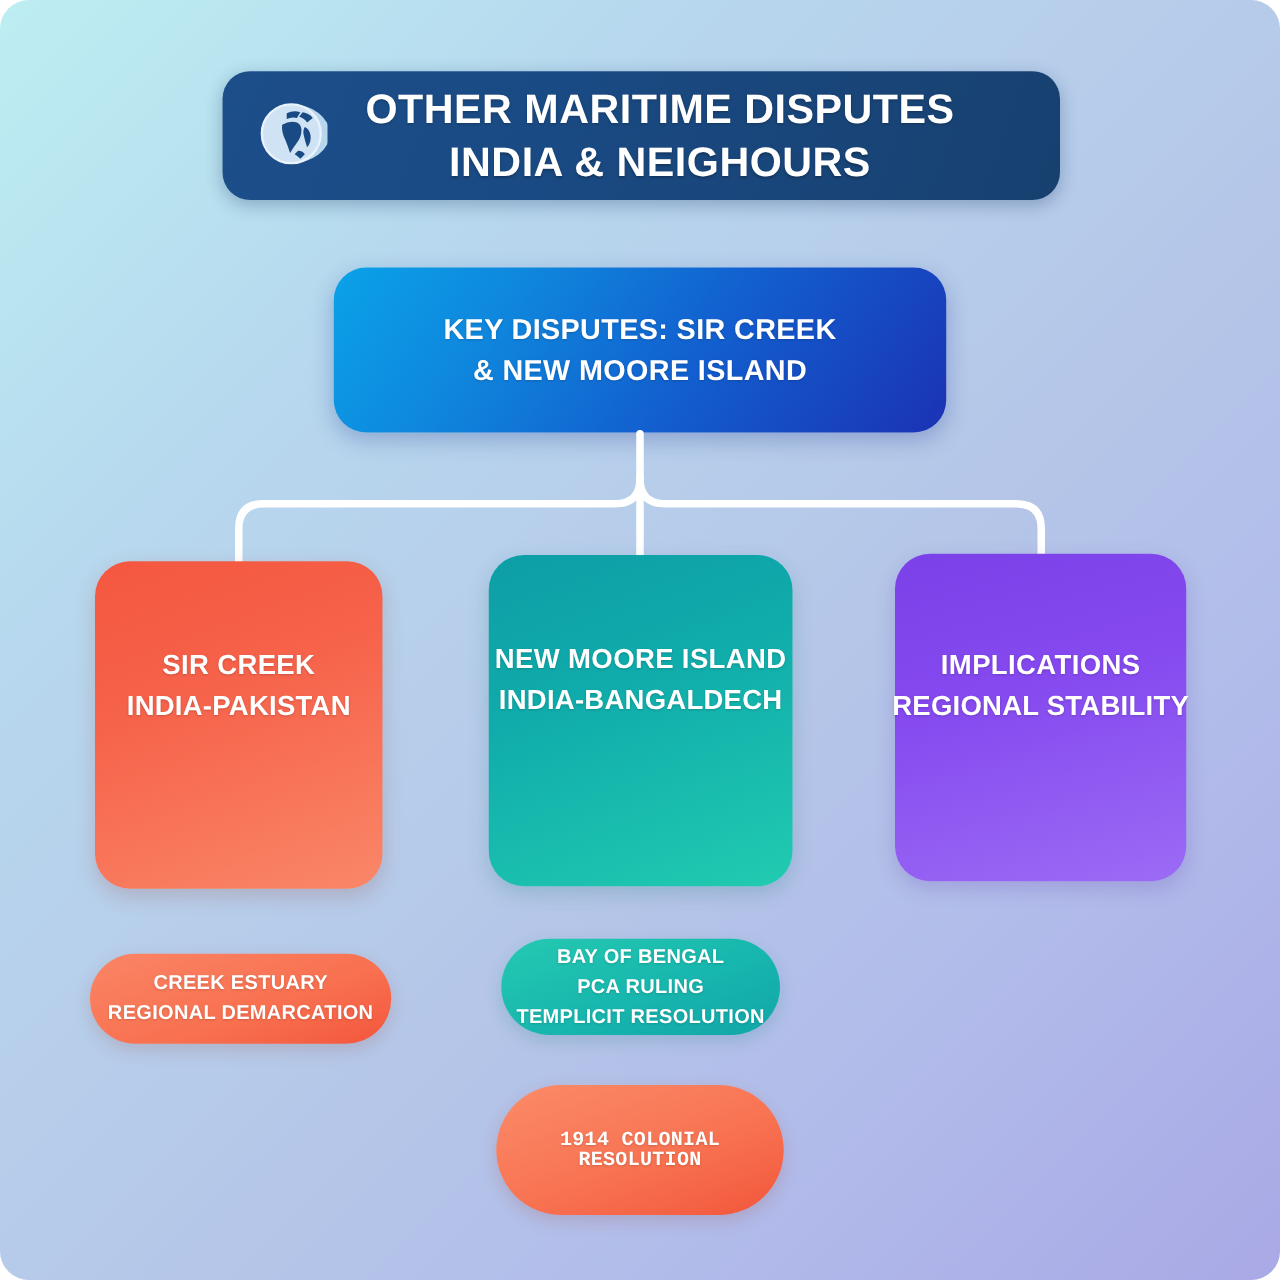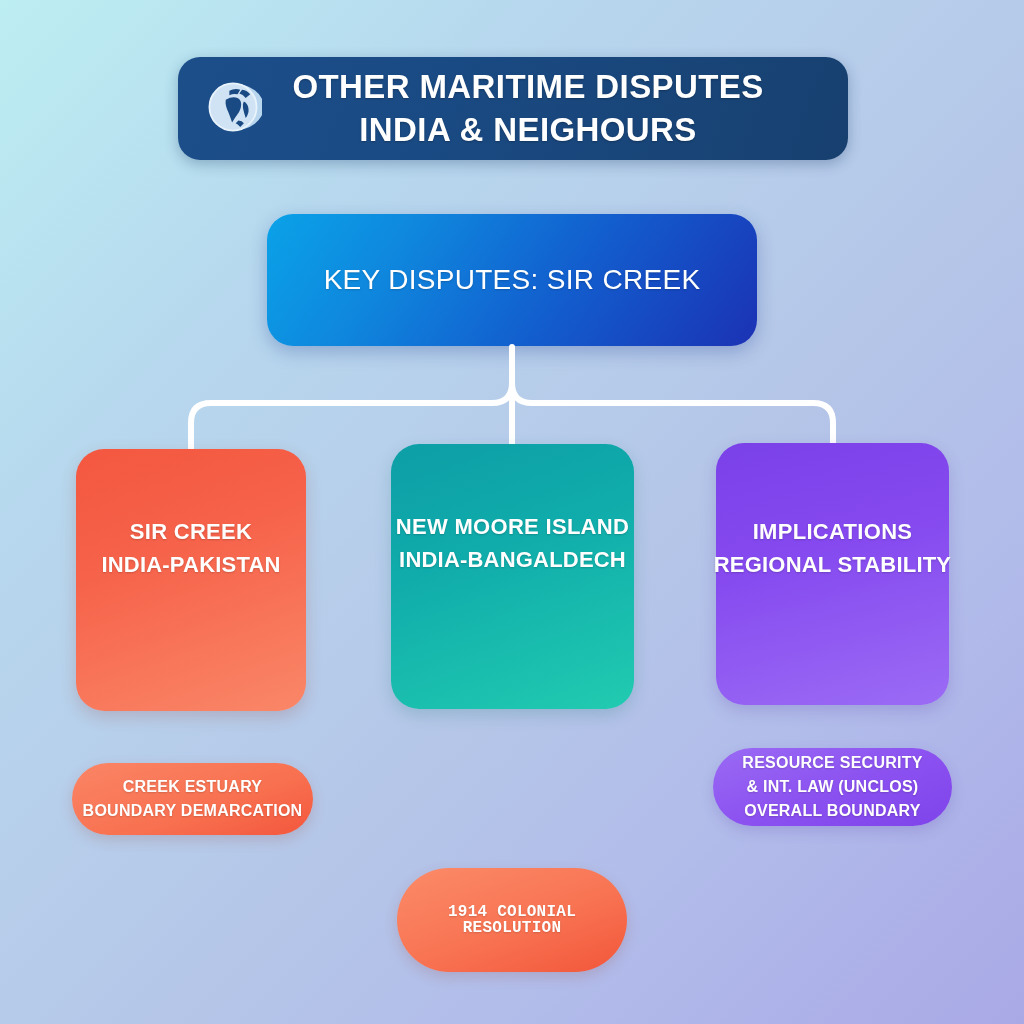--- a/index.html
+++ b/index.html
@@ -21,20 +21,21 @@
       linear-gradient(135deg,
         #bdeef2 0%,
         #b9e4f0 12%,
         #b7d8ee 26%,
         #b7cfeb 42%,
         #b5c6e8 58%,
         #b2bdea 74%,
         #adb2e8 88%,
         #a9a9e6 100%);
     overflow: hidden;
+    border-radius: 23px;
   }
 
   
   .header-box {
     position: absolute;
     left: 178px;
     top: 57px;
     width: 670px;
     height: 103px;
     border-radius: 22px;
@@ -84,22 +85,22 @@
                   #1b32b4 100%);
     box-shadow: 0 6px 18px rgba(25,55,140,0.28);
     display: flex;
     align-items: center;
     justify-content: center;
     box-sizing: border-box;
     padding: 0 26px;
   }
   .subtitle-text {
     color: #ffffff;
-    font-weight: normal;
-    font-size: 28px;
+    font-weight: bold;
+    font-size: 23px;
     line-height: 1.42;
     text-align: center;
     letter-spacing: 0.3px;
     text-shadow: 0 1px 2px rgba(0,0,0,0.18);
   }
   .subtitle-text .l2 { display: block; }
 
   
   #connectors {
     position: absolute;
@@ -225,20 +226,21 @@
     </div>
     <div class="header-text">
       <span>OTHER MARITIME DISPUTES</span>
       <span class="l2">INDIA &amp; NEIGHOURS</span>
     </div>
   </div>
 
   <div class="subtitle-box">
     <div class="subtitle-text">
       <span>KEY DISPUTES: SIR CREEK</span>
+      <span class="l2">&amp; NEW MOORE ISLAND</span>
     </div>
   </div>
 
   <svg id="connectors" viewBox="0 0 1024 1024">
     <g fill="none" stroke="#ffffff" stroke-width="6" stroke-linecap="round">
 
       <path d="M512,347 L512,383"></path>
 
       <path d="M512,383 Q512,403 492,403 L211,403 Q191,403 191,423 L191,448"></path>
       <path d="M512,383 Q512,403 532,403 L813,403 Q833,403 833,423 L833,445"></path>
@@ -256,28 +258,28 @@
     <div class="subtitle">REGIONAL STABILITY</div>
   </div>
 
   <div class="card" id="card-new-moore">
     <div class="title">NEW MOORE ISLAND</div>
     <div class="subtitle">INDIA-BANGALDECH</div>
   </div>
 
   <div class="pill" id="pill-sir-creek">
     <div class="line">CREEK ESTUARY</div>
-    <div class="line">BOUNDARY DEMARCATION</div>
-  </div>
-
-
-  <div class="pill" id="pill-implications">
-    <div class="line">RESOURCE SECURITY</div>
-    <div class="line">&amp; INT. LAW (UNCLOS)</div>
-    <div class="line">OVERALL BOUNDARY</div>
-  </div>
+    <div class="line">REGIONAL DEMARCATION</div>
+  </div>
+
+  <div class="pill" id="pill-new-moore">
+    <div class="line">BAY OF BENGAL</div>
+    <div class="line">PCA RULING</div>
+    <div class="line">TEMPLICIT RESOLUTION</div>
+  </div>
+
 
   <div class="pill" id="pill-colonial">
     <div class="line">1914 COLONIAL</div>
     <div class="line">RESOLUTION</div>
   </div>
 
 </div>
 
 </body></html>

